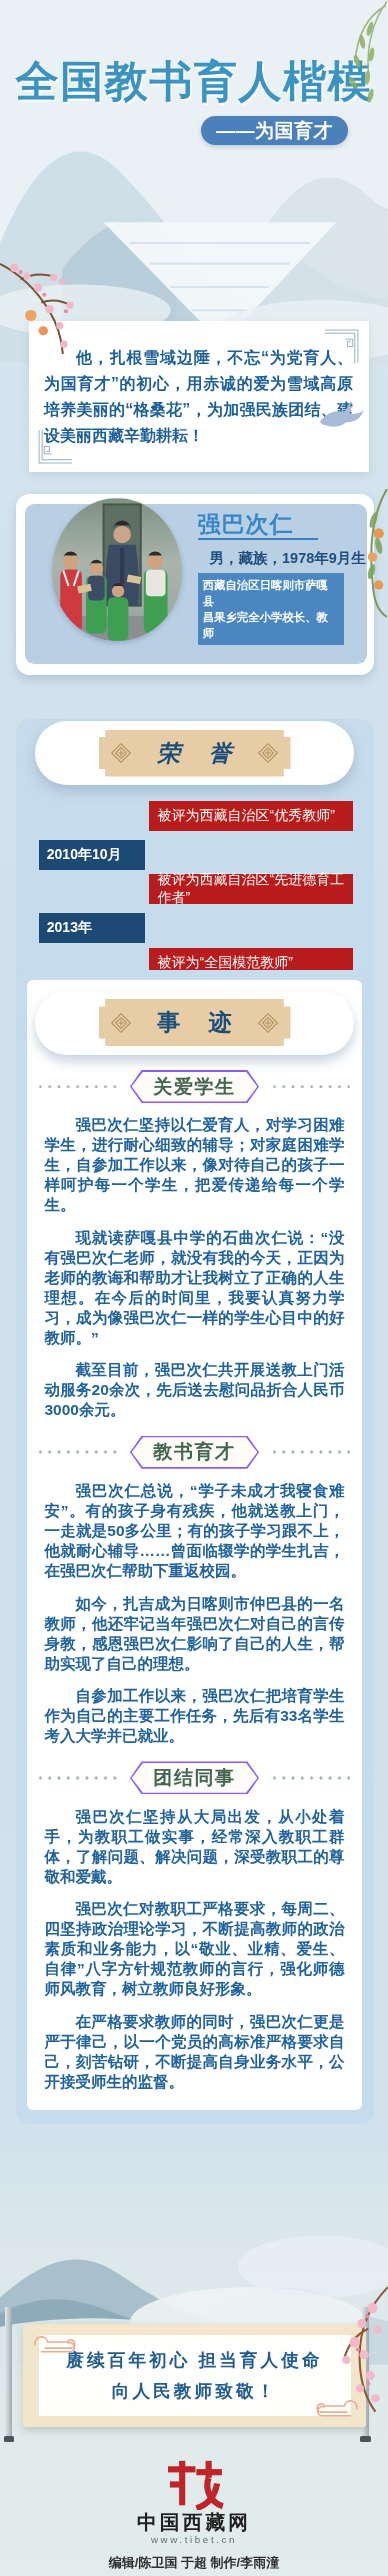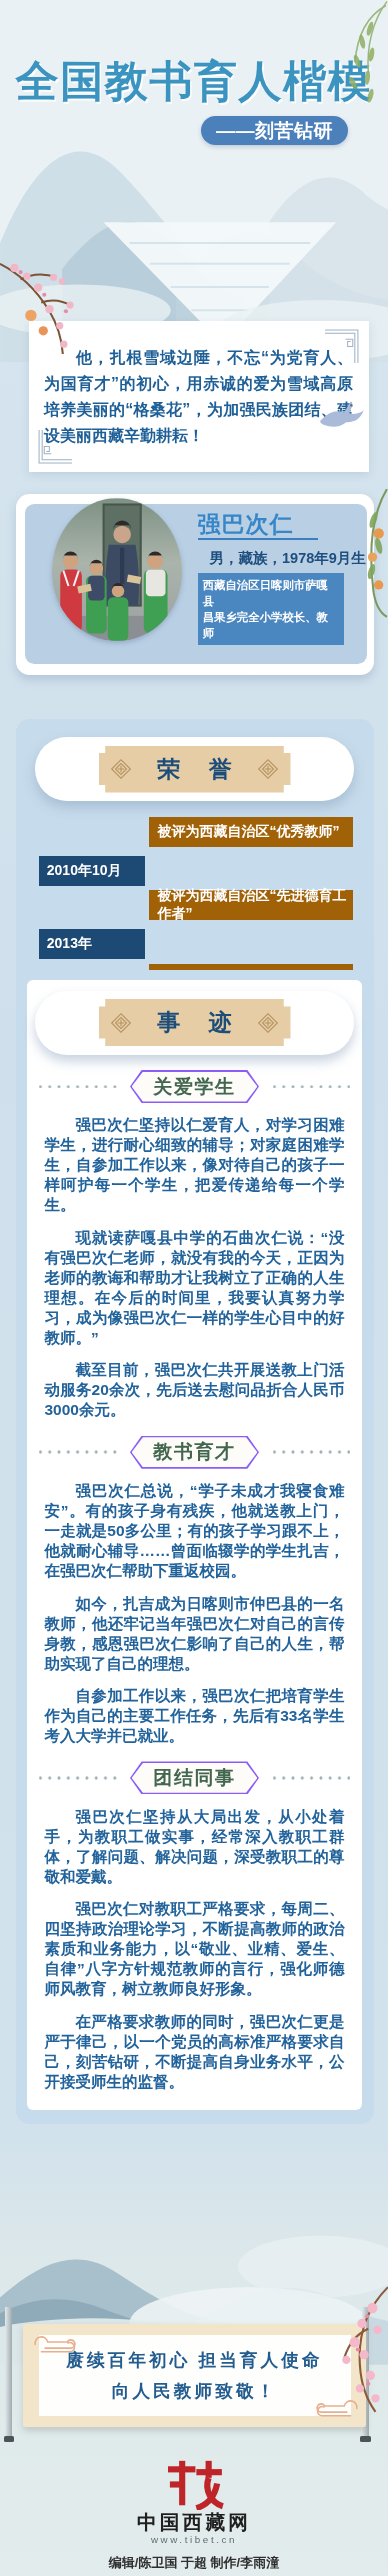--- a/index.html
+++ b/index.html
@@ -39,32 +39,32 @@
   .profile-box{position:absolute;left:182px;top:79px;width:146px;background:#4a86c0;padding:4.1px 5.2px;
                color:#fff;font-size:11.4px;font-weight:bold;line-height:16px;box-sizing:border-box;}
 
   
   .section-card{left:15.5px;width:358px;background:#c6dbeb;border-radius:13.5px;box-sizing:border-box;}
   .honors-card{top:719px;padding-bottom:15.5px;}
   .deeds-card{top:970px;padding:10.3px 11.4px 13.5px 11.4px;}
   .deeds-white{background:#ffffff;border-radius:6.2px;padding:10.3px 0 18.6px 0;}
   .banner-pill{width:319px;height:64px;margin:0 auto;background:#fff;border-radius:32px;
                box-shadow:0 6.2px 11.4px rgba(130,155,185,.45);display:flex;align-items:center;justify-content:center;}
-  .honors-card .banner-pill{margin-top:18px;}
+  .honors-card .banner-pill{margin-top:2px;font-style:italic;}
   .plaque{width:192px;height:47px;background:#e6cda6;display:flex;align-items:center;justify-content:center;gap:13.5px;
           clip-path:polygon(0 16%,3.5% 16%,3.5% 0,96.5% 0,96.5% 16%,100% 16%,100% 84%,96.5% 84%,96.5% 100%,3.5% 100%,3.5% 84%,0 84%);}
   .plaque-title{font-family:"Liberation Serif",serif;font-size:23px;font-weight:bold;color:#1d4e7a;letter-spacing:11.4px;text-indent:11.4px;}
 
   
   .honors-table{margin:15.5px 21px 0 23px;}
   .h-row{display:flex;gap:4.7px;margin-bottom:4.7px;}
   .h-row:last-child{margin-bottom:0;}
   .h-date{width:106px;background:#1d4a75;color:#fff;font-size:14px;font-weight:bold;
           display:flex;align-items:center;padding-left:8.3px;height:30px;box-sizing:border-box;flex:none;margin-top:39px;}
-  .h-award{flex:1;background:#a16207;color:#fff;font-size:14px;font-weight:bold;
+  .h-award{flex:1;background:#b91c1c;color:#fff;font-size:14px;font-weight:normal;
            display:flex;align-items:center;padding-left:8.3px;height:30px;box-sizing:border-box;}
 
   
   .badge-row{display:flex;align-items:center;justify-content:center;gap:13.5px;margin:15.5px 12.4px 8.3px 12.4px;}
   .dotline{flex:1;max-width:87px;height:3.6px;
            background-image:radial-gradient(circle,#9fb0b5 1.3px,rgba(0,0,0,0) 1.6px);background-size:9.3px 3.6px;background-position:center;}
   .hexbadge{position:relative;width:129px;height:33px;flex:none;
             background:#8b5cf6;clip-path:polygon(0 50%,9% 0,91% 0,100% 50%,91% 100%,9% 100%);}
   .hexbadge .inner{position:absolute;left:1.6px;top:1.6px;right:1.6px;bottom:1.6px;background:#fdfcf8;
             clip-path:polygon(0 50%,9% 0,91% 0,100% 50%,91% 100%,9% 100%);
@@ -127,21 +127,21 @@
       <ellipse cx="98" cy="105" rx="5" ry="14" transform="rotate(10 98 105)"></ellipse>
       <ellipse cx="70" cy="118" rx="5" ry="13" transform="rotate(-20 70 118)"></ellipse>
       <ellipse cx="90" cy="150" rx="5" ry="14" transform="rotate(6 90 150)"></ellipse>
       <ellipse cx="62" cy="160" rx="5" ry="13" transform="rotate(-28 62 160)"></ellipse>
       <ellipse cx="96" cy="185" rx="5" ry="14" transform="rotate(14 96 185)"></ellipse>
     </g>
   </svg>
 
   <div class="abs main-title">全国教书育人楷模</div>
   <div class="abs name-pill">
-    <span>——刻苦钻研</span>
+    <span>——为国育才</span>
   </div>
 
   <svg class="abs z3" style="left:0;top:243px;" width="85" height="119" viewBox="0 0 165 230">
     <g fill="none" stroke="#7d5236" stroke-width="4">
       <path d="M0,40 C40,60 70,90 95,130 C110,155 120,185 122,215"></path>
       <path d="M40,70 C60,60 85,58 110,66"></path>
       <path d="M80,115 C100,108 120,110 140,122"></path>
     </g>
     <g fill="#f2b7c6">
       <circle cx="28" cy="48" r="8"></circle>

